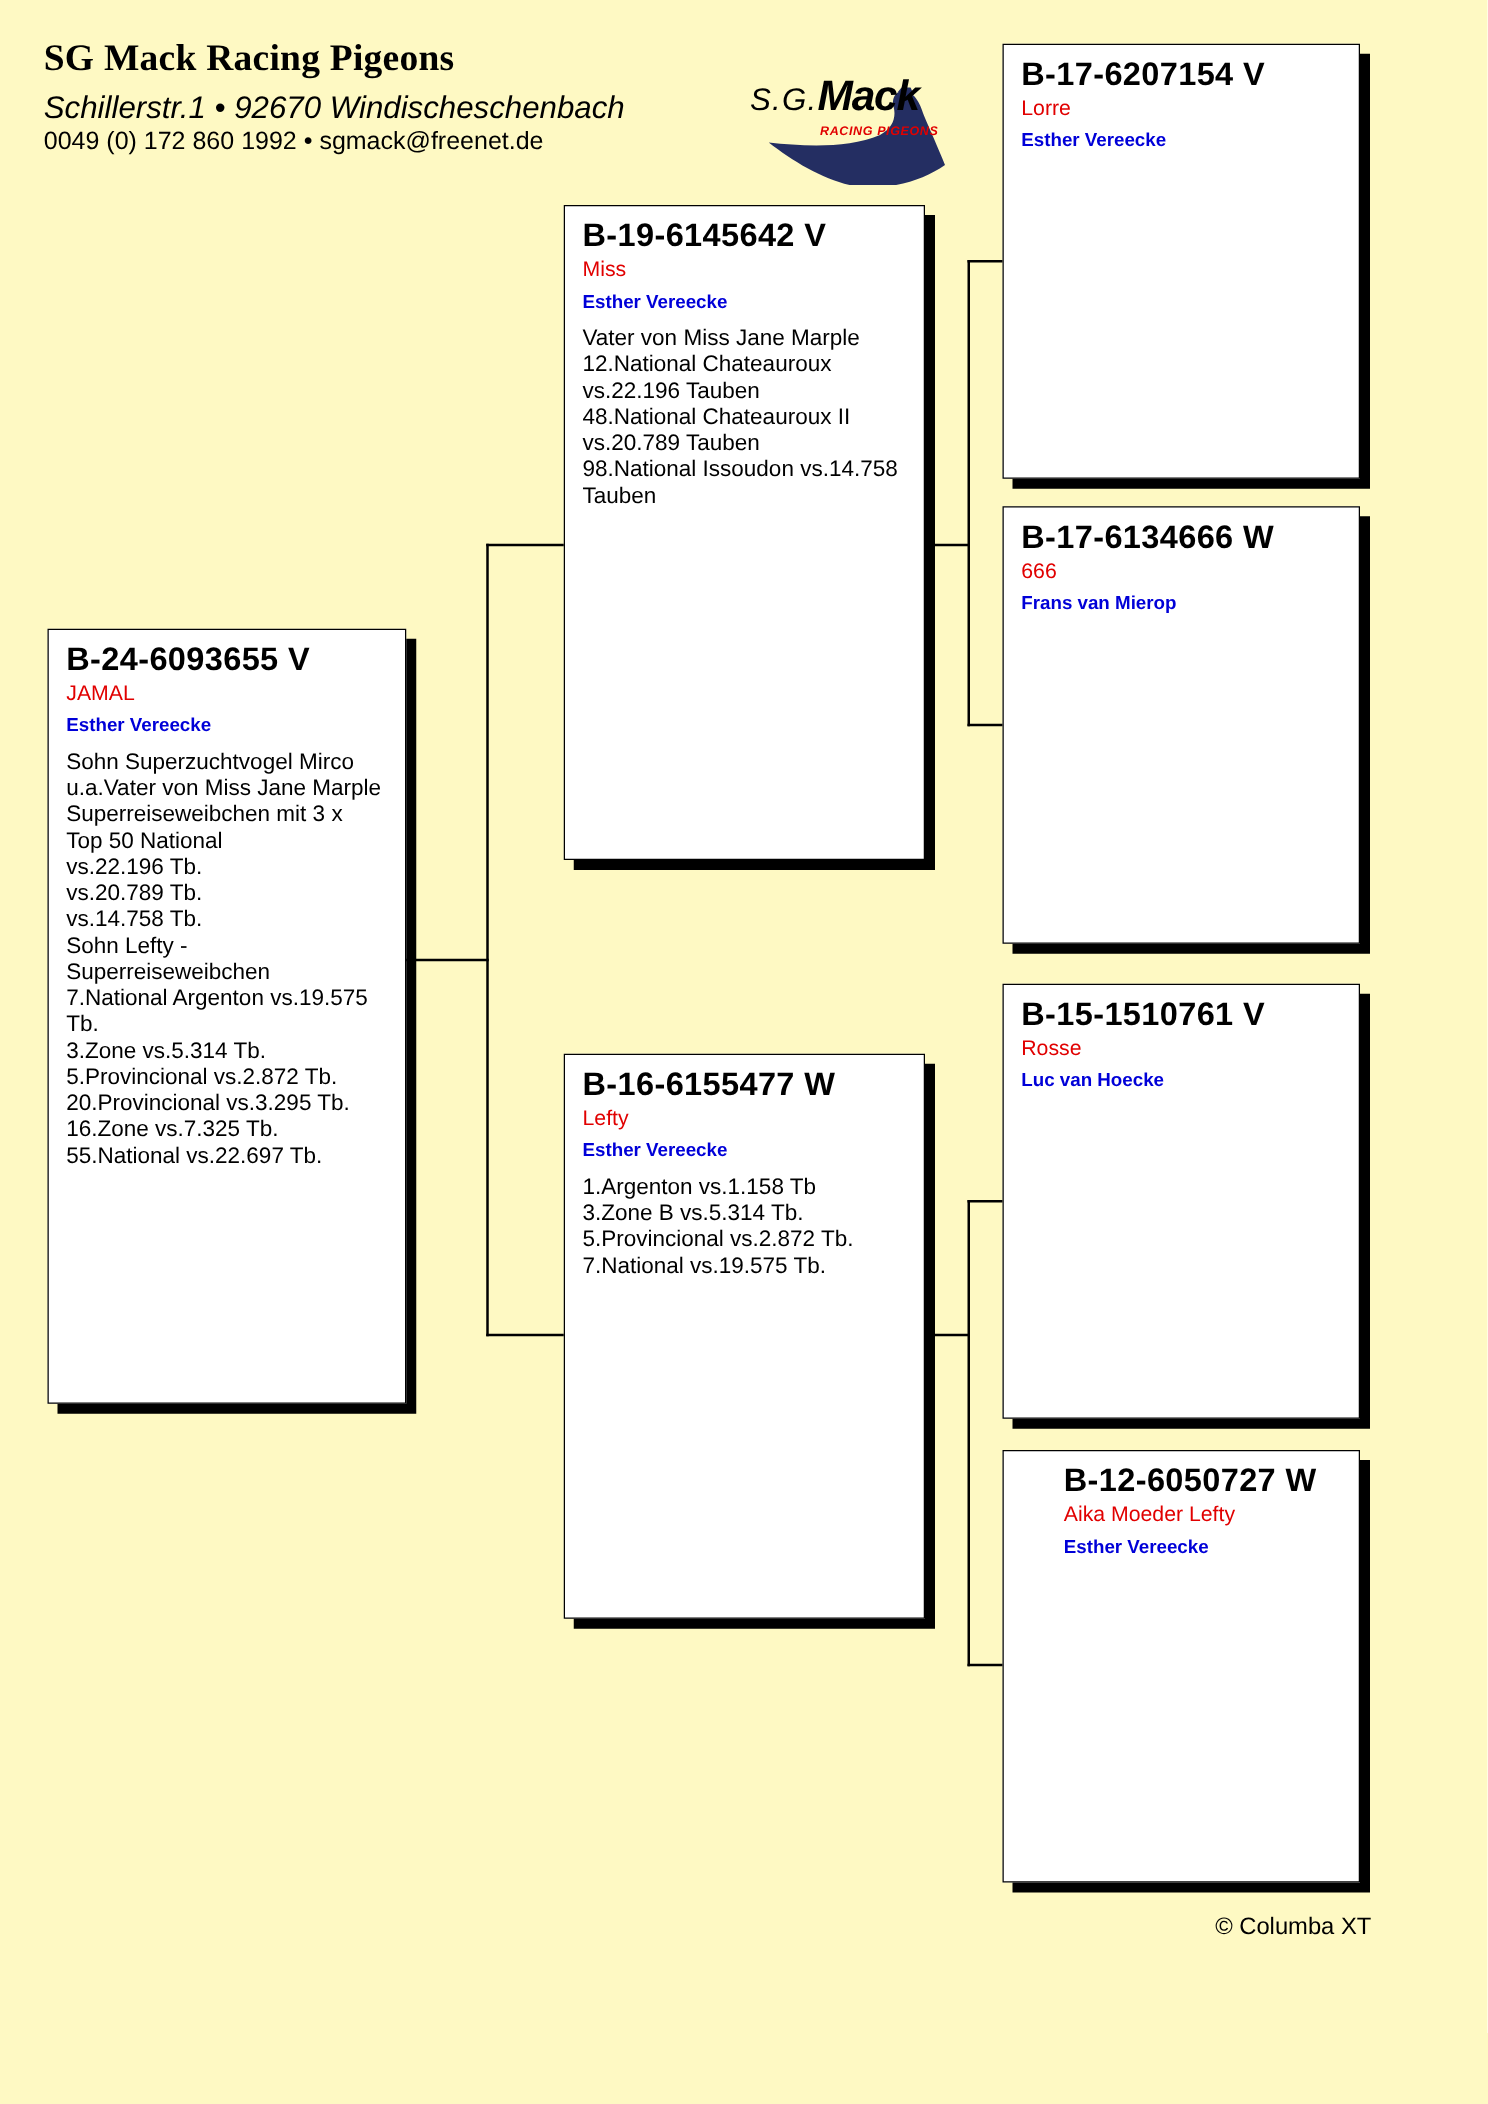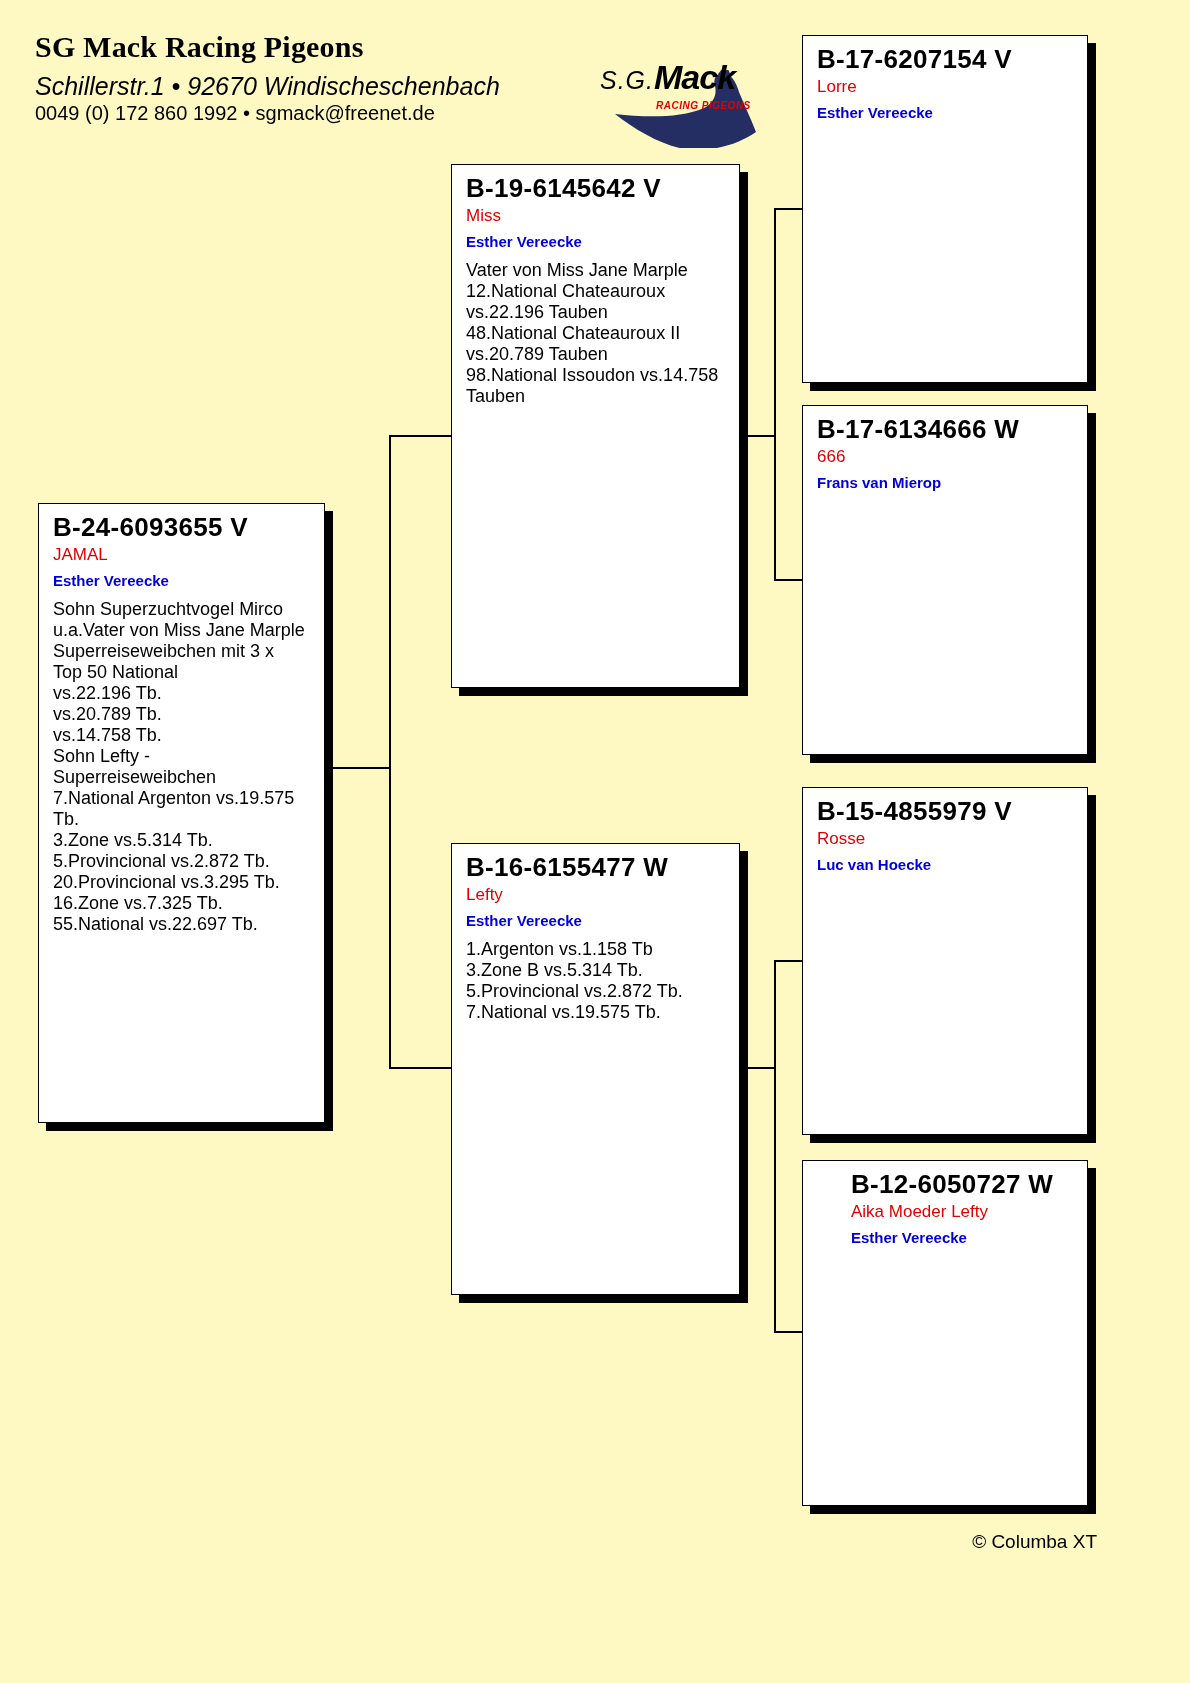--- a/index.html
+++ b/index.html
@@ -158,21 +158,21 @@
     <div class="fancier">Esther Vereecke</div>
   </section>
 
   <section class="pbox box-sire-dam">
     <div class="ring">B-17-6134666 W</div>
     <div class="pname">666</div>
     <div class="fancier">Frans van Mierop</div>
   </section>
 
   <section class="pbox box-dam-sire">
-    <div class="ring">B-15-4855979 V</div>
+    <div class="ring">B-15-1510761 V</div>
     <div class="pname">Rosse</div>
     <div class="fancier">Luc van Hoecke</div>
   </section>
 
   <section class="pbox box-dam-dam">
     <div class="ring">B-12-6050727 W</div>
     <div class="pname">Aika Moeder Lefty</div>
     <div class="fancier">Esther Vereecke</div>
   </section>
 

